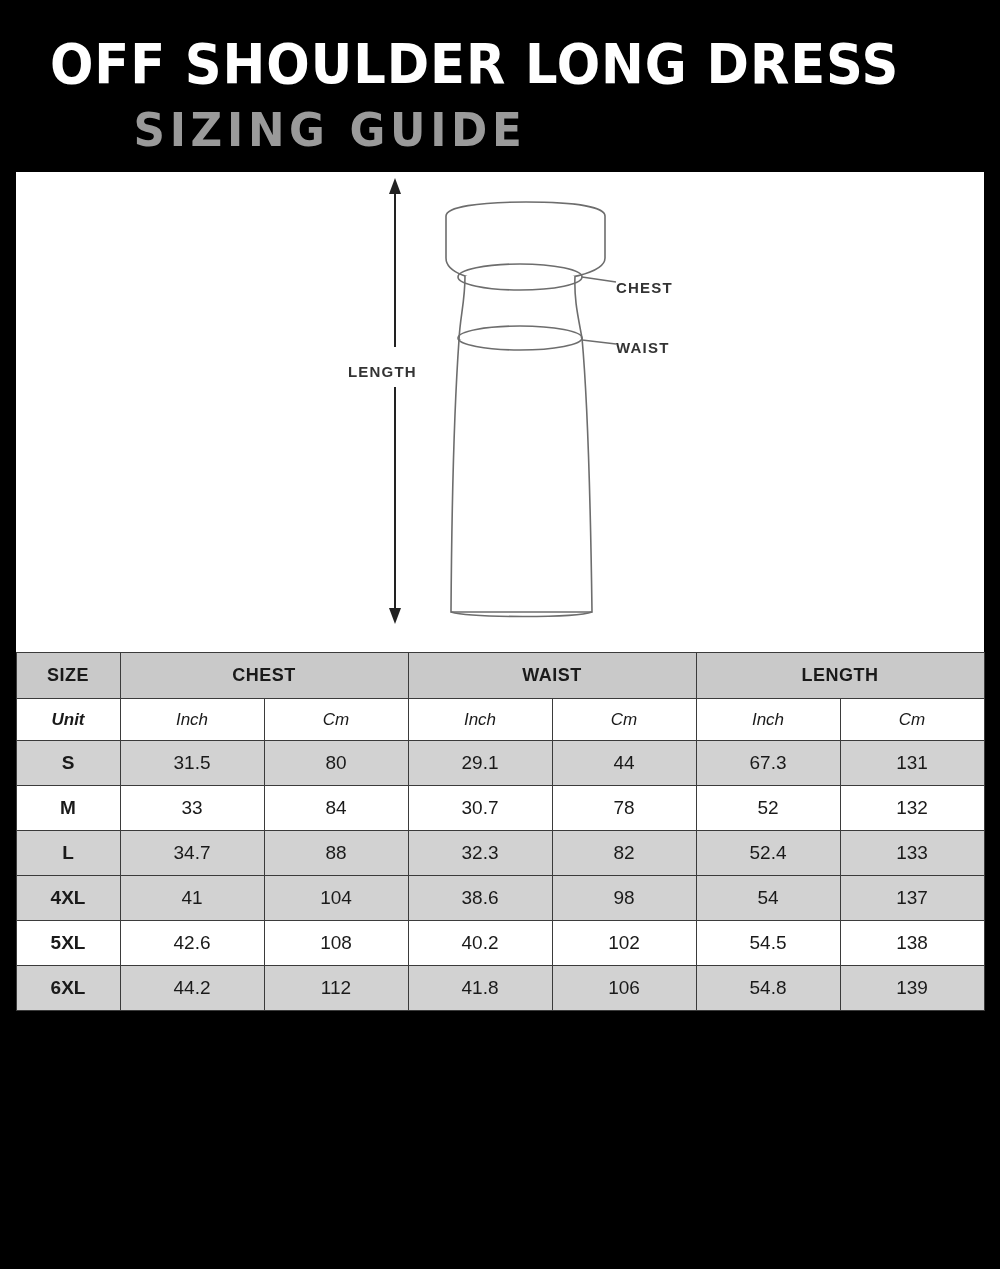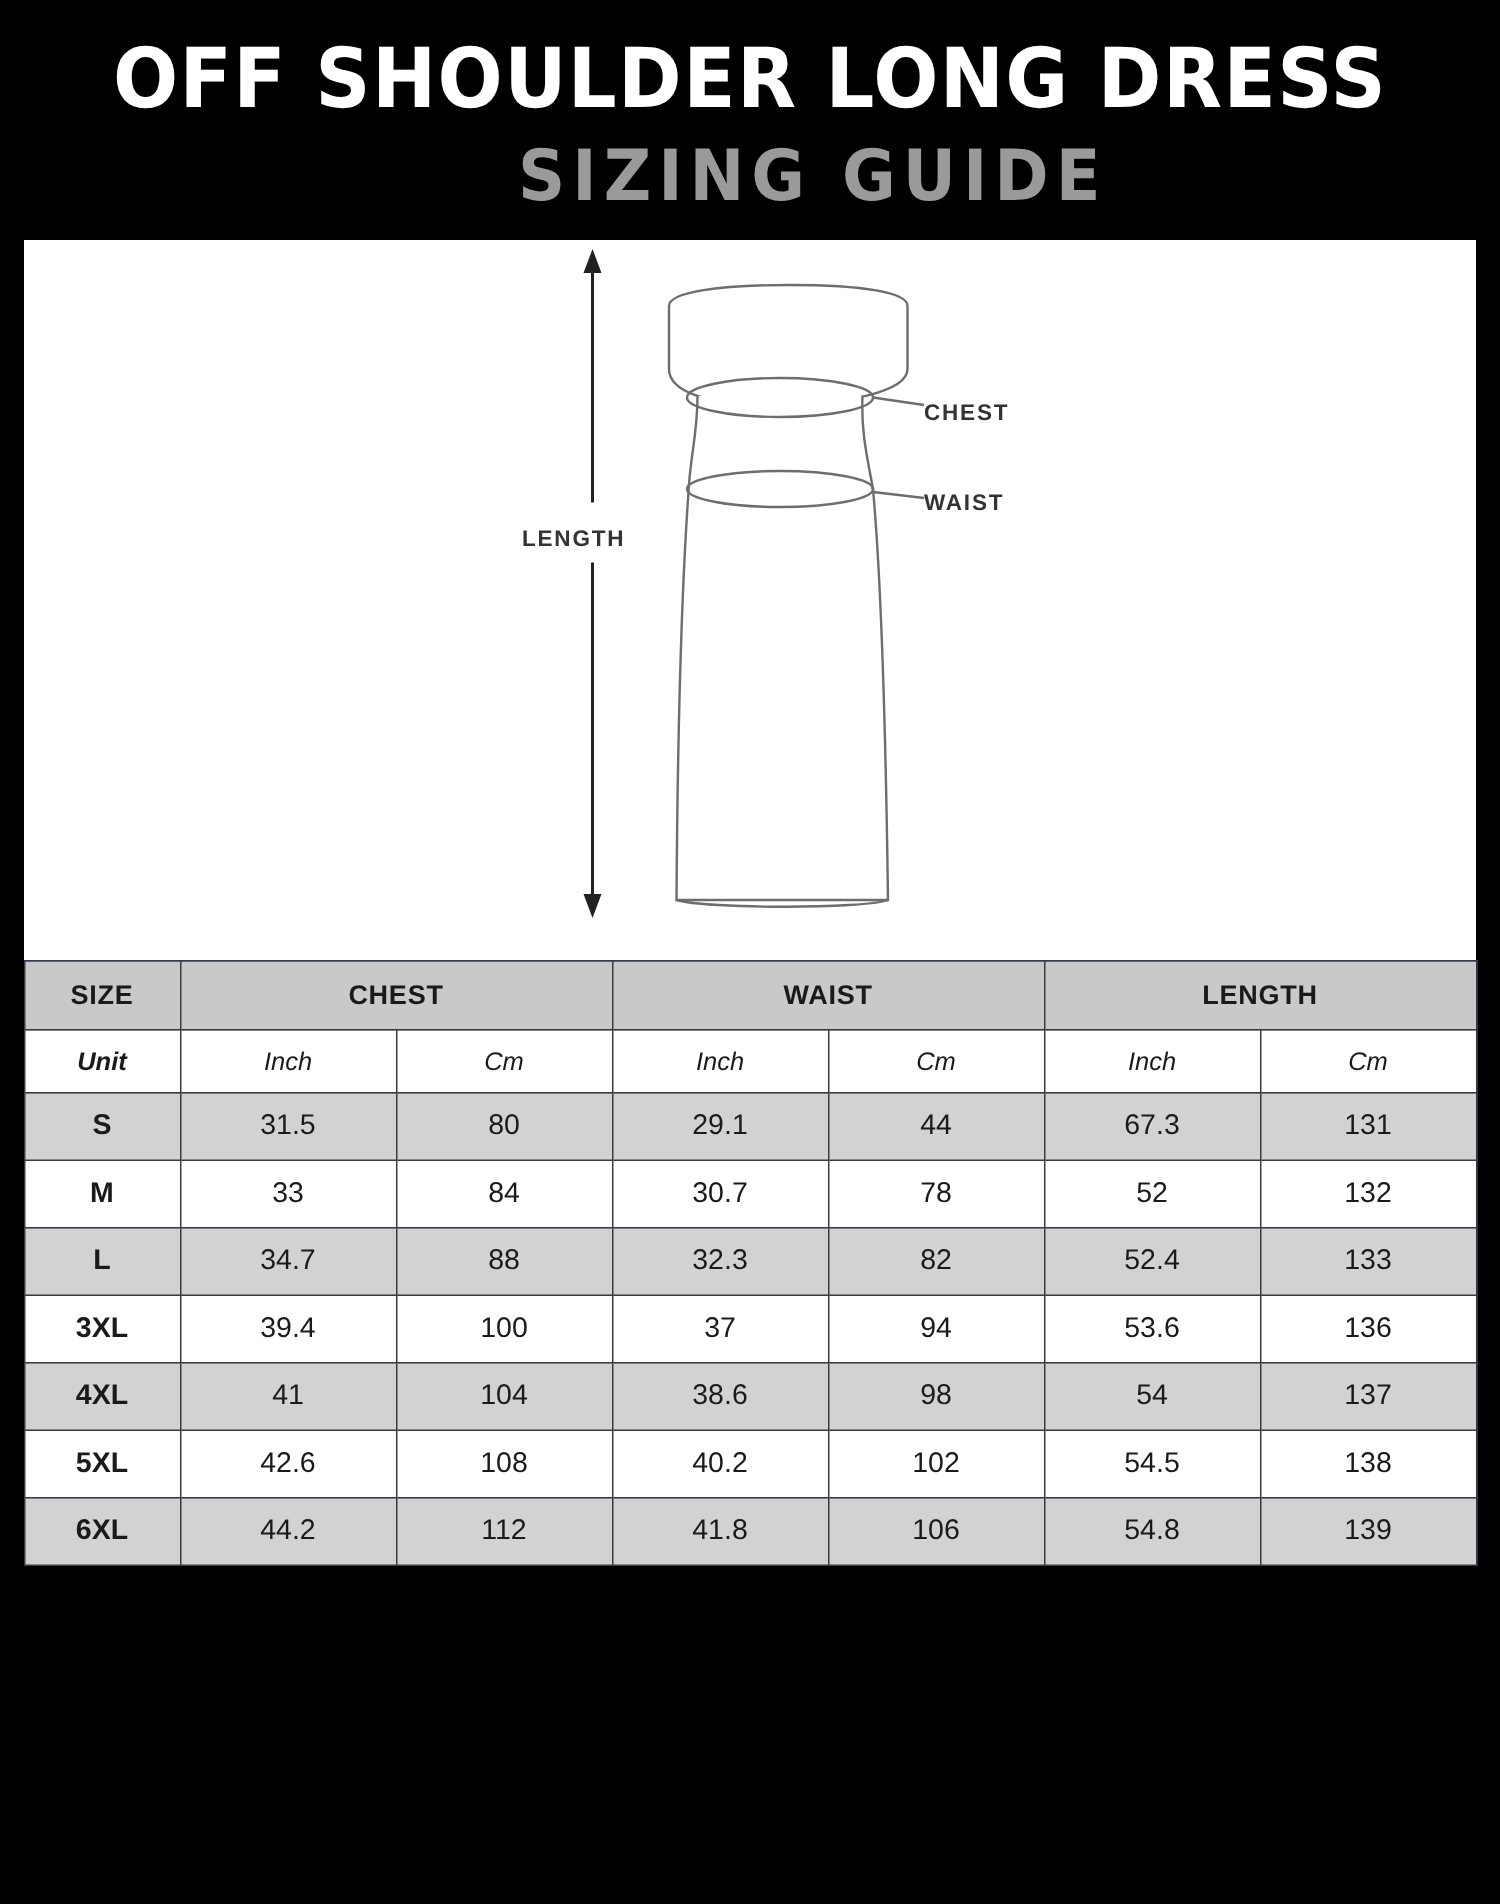--- a/index.html
+++ b/index.html
@@ -15,23 +15,23 @@
     background: #000;
     position: relative;
     display: flex;
     flex-direction: column;
     align-items: center;
     padding: 0 16px;
   }
   
   .header {
     width: 100%;
-    padding-top: 24px;
+    padding-top: 36px;
     padding-bottom: 14px;
-    text-align: center;
+    text-align: left;
   }
   .title-main {
     color: #ffffff;
     font-size: 55px;
     font-weight: bold;
     letter-spacing: 1px;
     line-height: 1.05;
     font-family: "DejaVu Sans", sans-serif;
     transform: scaleX(0.93);
     transform-origin: center;
@@ -66,21 +66,21 @@
     color: #333;
   }
   #label-length { left: 332px; top: 191px; }
   #label-chest  { left: 600px; top: 107px; }
   #label-waist  { left: 600px; top: 167px; }
 
   
   table {
     width: 968px;
     border-collapse: collapse;
-    background: #1d4ed8;
+    background: #be185d;
     table-layout: fixed;
   }
   th, td {
     border: 1px solid #3b3b3b;
     text-align: center;
     font-family: "Liberation Sans", sans-serif;
     color: #1a1a1a;
   }
   thead th {
     background: #c9c9c9;
@@ -203,29 +203,20 @@
       </tr>
       <tr class="shade">
         <td class="size-cell">L</td>
         <td>34.7</td>
         <td>88</td>
         <td>32.3</td>
         <td>82</td>
         <td>52.4</td>
         <td>133</td>
       </tr>
-      <tr class="plain">
-        <td class="size-cell">3XL</td>
-        <td>39.4</td>
-        <td>100</td>
-        <td>37</td>
-        <td>94</td>
-        <td>53.6</td>
-        <td>136</td>
-      </tr>
       <tr class="shade">
         <td class="size-cell">4XL</td>
         <td>41</td>
         <td>104</td>
         <td>38.6</td>
         <td>98</td>
         <td>54</td>
         <td>137</td>
       </tr>
       <tr class="plain">

